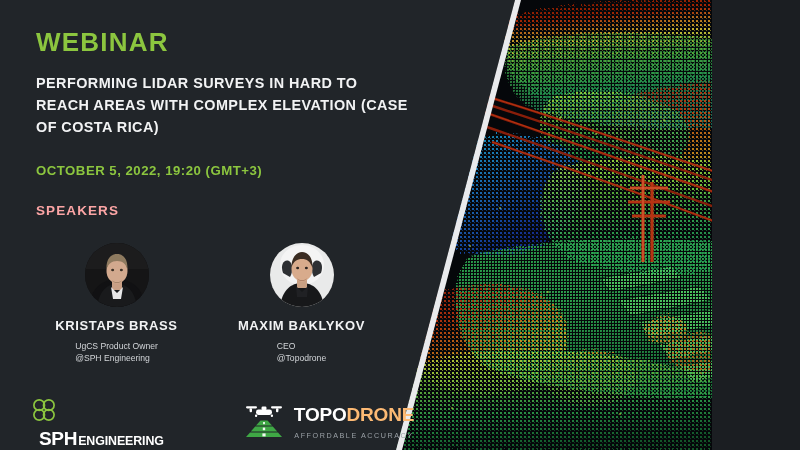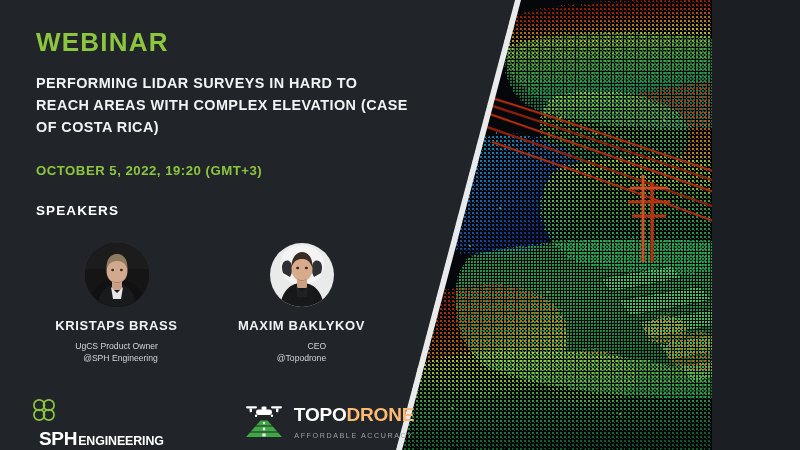--- a/index.html
+++ b/index.html
@@ -42,38 +42,38 @@
     line-height:22px;color:#f2f3f4;text-transform:uppercase;
   }
   .datetime{
     position:absolute;left:36px;top:163px;
     font-size:13.2px;font-weight:bold;letter-spacing:0.5px;
     color:#8cc63f;
   }
   .speakers-label{
     position:absolute;left:36px;top:203px;
     font-size:13.5px;font-weight:bold;letter-spacing:1.1px;
-    color:#ffffff;
+    color:#fca5a5;
   }
 
   
   .speakers{position:absolute;left:24px;top:243px;width:370px;display:flex;}
   .speaker{width:185px;display:flex;flex-direction:column;align-items:center;}
   .avatar{
     width:64px;height:64px;border-radius:50%;overflow:hidden;position:relative;
     background:#141414;
   }
   .avatar svg{display:block;}
   .sp-name{
     margin-top:11px;font-size:13px;font-weight:bold;letter-spacing:0.6px;
     color:#f2f3f4;text-align:center;white-space:nowrap;
   }
   .sp-role{
     margin-top:7px;font-size:8.6px;line-height:12px;color:#d2d5d8;
-    text-align:right;font-weight:normal;
+    text-align:left;font-weight:normal;
   }
 
   
   .logos{position:absolute;left:30px;top:396px;display:flex;align-items:center;}
   .logo-sph{display:flex;flex-direction:column;}
   .sph-text{margin-left:9px;display:flex;align-items:baseline;color:#ffffff;}
   .sph-1{font-size:19px;font-weight:bold;letter-spacing:-0.3px;}
   .sph-2{font-size:12.4px;font-weight:bold;letter-spacing:-0.1px;margin-left:1px;}
 
   .logo-topo{display:flex;align-items:center;margin-left:78px;text-align:center;}

